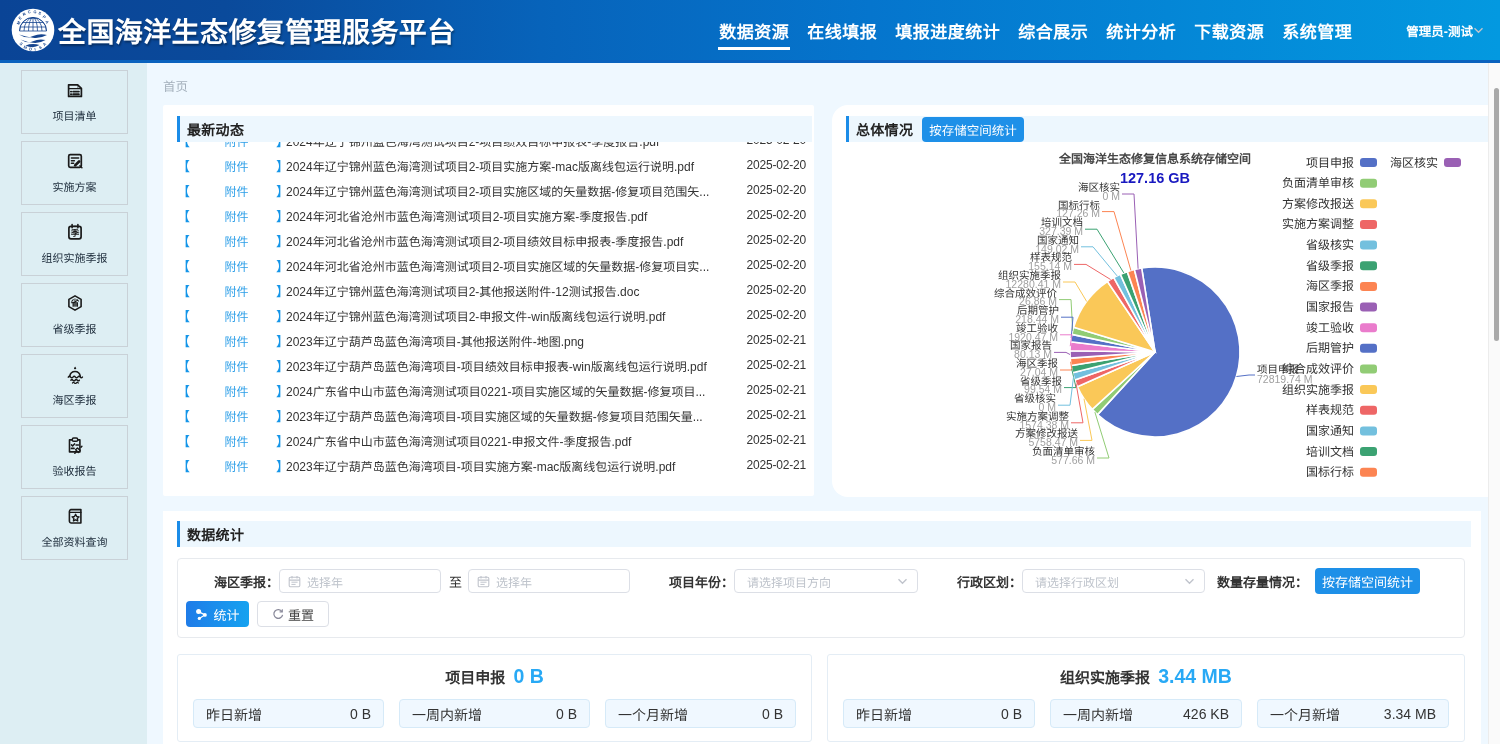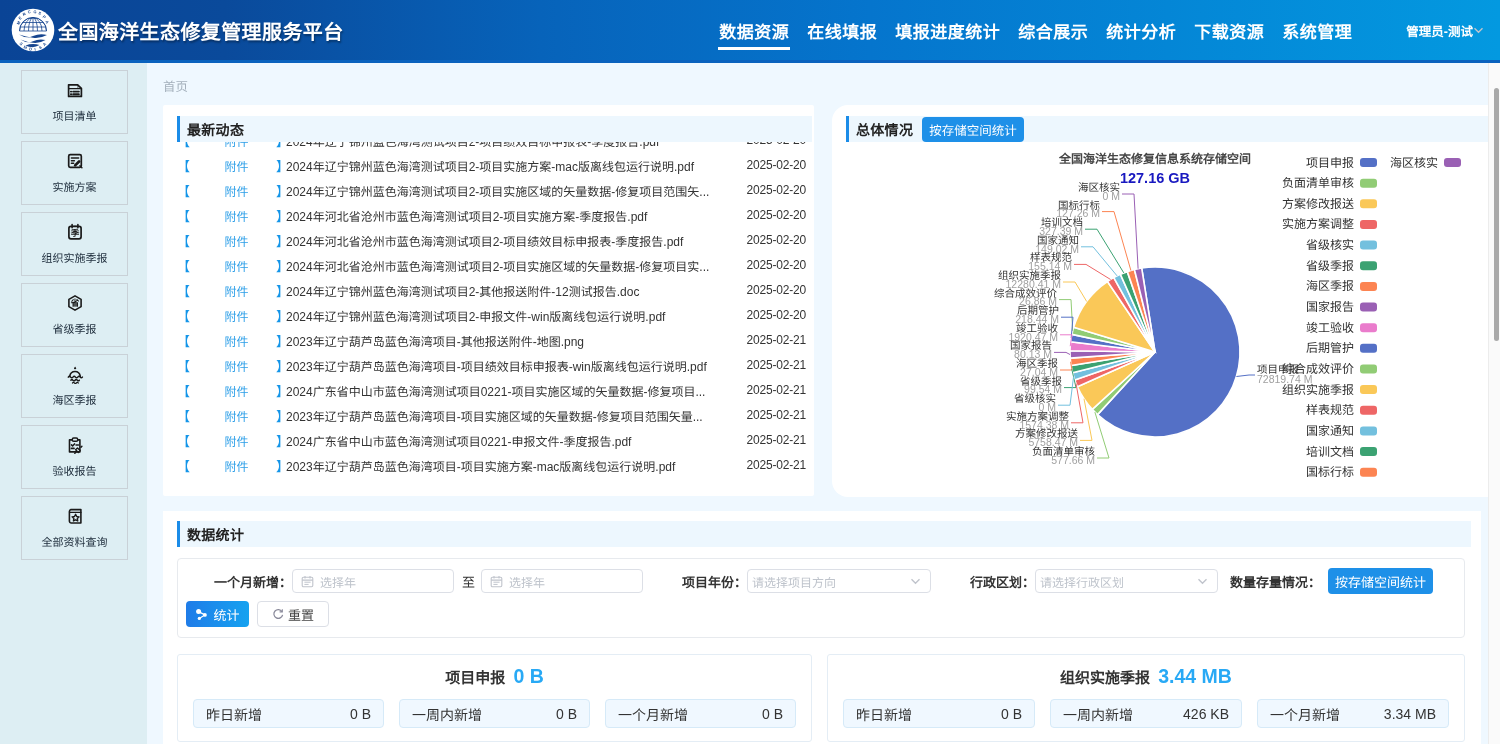--- a/index.html
+++ b/index.html
@@ -2,21 +2,21 @@
 <html lang="zh-CN"><head><meta charset="utf-8">
 <title>全国海洋生态修复管理服务平台</title>
 <style>
 * { margin:0; padding:0; box-sizing:border-box; }
 html,body { width:1500px; height:744px; overflow:hidden; font-family:"Liberation Sans",sans-serif; }
 body { background:#eff8ff; }
 .topbar { position:fixed; left:0; top:0; width:1500px; height:63px; z-index:50;
   background:linear-gradient(90deg,#0a4496 0%,#0a4a9b 15%,#0763ba 36%,#0575cd 58%,#0399e0 100%);
   border-bottom:3px solid #0a62be; display:flex; align-items:center; }
 .logo { margin:4px 0 0 11px; }
-.brand { color:#fff; font-size:20px; font-weight:bold; font-family:"Liberation Serif",serif; letter-spacing:0.4px; margin-left:3px; text-shadow:1px 2px 2px rgba(0,0,0,.35); }
+.brand { color:#fff; font-size:28px; font-weight:bold; font-family:"Liberation Serif",serif; letter-spacing:0.4px; margin-left:3px; text-shadow:1px 2px 2px rgba(0,0,0,.35); }
 .nav { display:flex; margin-left:auto; align-items:center; height:100%; }
 .nav-it { color:#fff; font-size:17px; font-weight:bold; margin:0 9px; position:relative; padding:4px 0; letter-spacing:0.5px; }
 .nav-it.act:after { content:""; position:absolute; left:-1px; right:-1px; bottom:-3px; height:3px; background:#fff; }
 .user { color:#fff; font-size:12.5px; font-weight:bold; margin:0 16px 0 45px; white-space:nowrap; display:flex; align-items:center; }
 .wrap { position:absolute; top:63px; left:0; width:1488px; bottom:0; display:flex; }
 .sidebar { width:147px; background:#ddeef3; padding:7px 0 0 21px; flex:none; }
 .scard { width:107px; height:64px; border:1px solid #c9d1d7; background:#ddeef3; margin-bottom:7px; text-align:center; padding-top:9px; }
 .slb { font-size:11px; color:#1c2b3a; margin-top:3px; }
 .main { flex:1; padding:13px 0 0 16px; }
 .toprow { }
@@ -39,21 +39,21 @@
 .ttl { overflow:hidden; flex:1; }
 .dt { margin-left:8px; color:#333; letter-spacing:-0.2px; }
 .chart { position:absolute; left:0; top:2px; }
 .stats { margin-top:14px; background:#fff; width:1318px; padding:10px 10px 0 14px; height:235px; }
 .fbox { border:1px solid #e7eaee; border-radius:4px; margin:11px 6px 0 0; padding:10px 0 10px 8px; }
 .frow { display:flex; align-items:center; height:24px; }
 .flab { font-size:13px; font-weight:bold; color:#333; }
 .inp { height:24px; border:1px solid #dcdfe6; border-radius:4px; background:#fff; display:flex; align-items:center; color:#bfc4cc; font-size:12px; }
 .inp .cal { margin:0 6px 0 8px; flex:none; }
 .sel { justify-content:space-between; }
-.sel .ph { margin-left:4px; }
+.sel .ph { margin-left:12px; }
 .sel .car { margin-right:9px; flex:none; }
 .btnrow { margin-top:8px; display:flex; }
 .btn-st { background:linear-gradient(90deg,#1f7ce8,#15a2f0); color:#fff; font-size:13px; border-radius:4px; height:26px; width:63px; display:flex; align-items:center; justify-content:center; }
 .btn-rs { background:#fff; color:#444; font-size:13px; border:1px solid #dcdfe6; border-radius:4px; height:26px; width:72px; margin-left:8px; display:flex; align-items:center; justify-content:center; }
 .statrow { display:flex; margin-top:16px; }
 .scard2 { width:635px; height:88px; border:1px solid #e4edf5; border-radius:3px; padding-top:11px; }
 .scard2 + .scard2 { margin-left:15px; width:638px; }
 .sc-t { text-align:center; font-size:15px; font-weight:bold; color:#333; line-height:21px; }
 .sc-t b { color:#28a9f5; font-size:19.5px; margin-left:4px; }
 .boxes { display:flex; margin:11px 15px 0 15px; }
@@ -397,21 +397,21 @@
 <text x="606" y="59.5" text-anchor="end" font-size="12" fill="#333">海区核实</text>
 </svg></div>
       </div>
     </div>
     <div class="stats">
       <div class="strip">
           <b>数据统计</b>
         </div>
       <div class="fbox">
         <div class="frow">
-          <span class="flab" style="margin-left:28px">一个月新增：</span>
+          <span class="flab" style="margin-left:28px">海区季报：</span>
           <span class="inp" style="width:162px"><svg class="cal" width="13" height="13" viewBox="0 0 13 13" fill="none" stroke="#c0c4cc" stroke-width="1.1">
                 <rect x="1.2" y="2.2" width="10.6" height="9.6" rx="1.2"></rect>
                 <path d="M1.2 5.1 H11.8 M4 1 v2.4 M9 1 v2.4"></path>
                 <path d="M3.4 7.2 h6.2 M3.4 9.4 h4.2" stroke-width="1"></path>
               </svg>选择年</span>
           <span class="flab" style="margin:0 6px 0 8px;font-weight:normal">至</span>
           <span class="inp" style="width:162px"><svg class="cal" width="13" height="13" viewBox="0 0 13 13" fill="none" stroke="#c0c4cc" stroke-width="1.1">
                 <rect x="1.2" y="2.2" width="10.6" height="9.6" rx="1.2"></rect>
                 <path d="M1.2 5.1 H11.8 M4 1 v2.4 M9 1 v2.4"></path>
                 <path d="M3.4 7.2 h6.2 M3.4 9.4 h4.2" stroke-width="1"></path>

